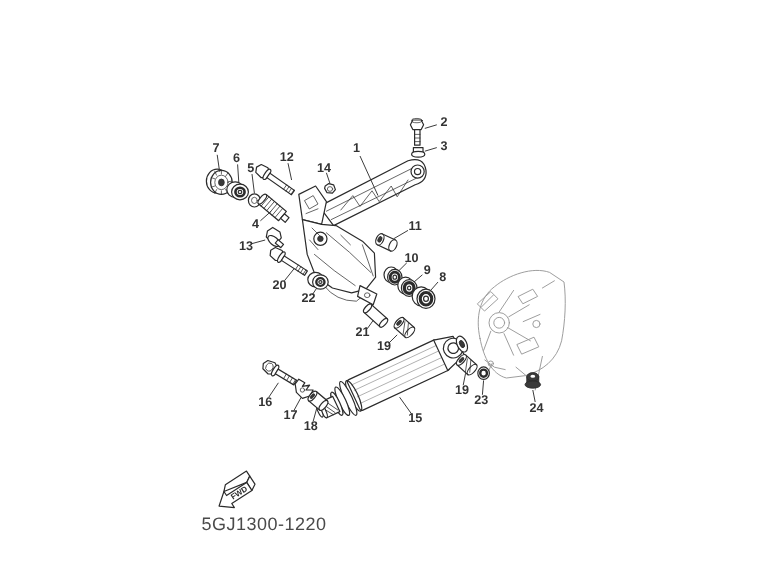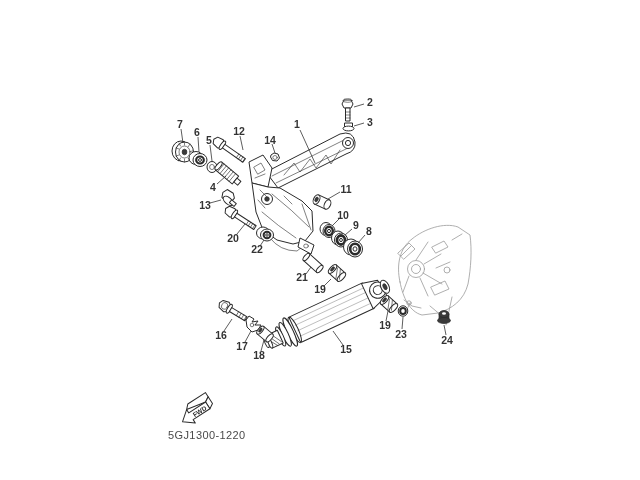--- a/index.html
+++ b/index.html
@@ -10,21 +10,21 @@
   .thin{stroke:var(--line,#2b2b2b);stroke-width:.6;fill:none;stroke-linecap:round;}
   .ring{stroke:var(--line,#2b2b2b);fill:none;}
   .dark{fill:#3a3a3a;stroke:var(--line,#2b2b2b);stroke-width:.7;}
   .case{stroke:var(--case,#9a9a9a);stroke-width:.8;fill:none;stroke-linejoin:round;stroke-linecap:round;}
   .shade{stroke:#8a8a8a;stroke-width:.5;}
   .leader{stroke:var(--label,#333);stroke-width:.8;}
   .callout-label{font:600 10.5px "Liberation Sans",sans-serif;fill:var(--label,#333);
                  text-anchor:middle;dominant-baseline:central;}
   .fwd-text{font:700 6.5px "Liberation Sans",sans-serif;fill:var(--line,#2b2b2b);
             text-anchor:middle;dominant-baseline:central;}
-  .part-code{position:absolute;left:168px;top:429px;font-size:11px;letter-spacing:.4px;
+  .part-code{position:absolute;left:168px;top:429px;font-size:15px;letter-spacing:.4px;
              color:var(--code_text,#4a4a4a);}
 </style>
 </head>
 <body>
 
 <div class="stage">
   <svg width="640" height="480" viewBox="0 0 640 480">
 
     <g>
       <path class="case" d="M400 282 C396 264 400 248 412 239 C424 229 444 222 458 227 L470 235

